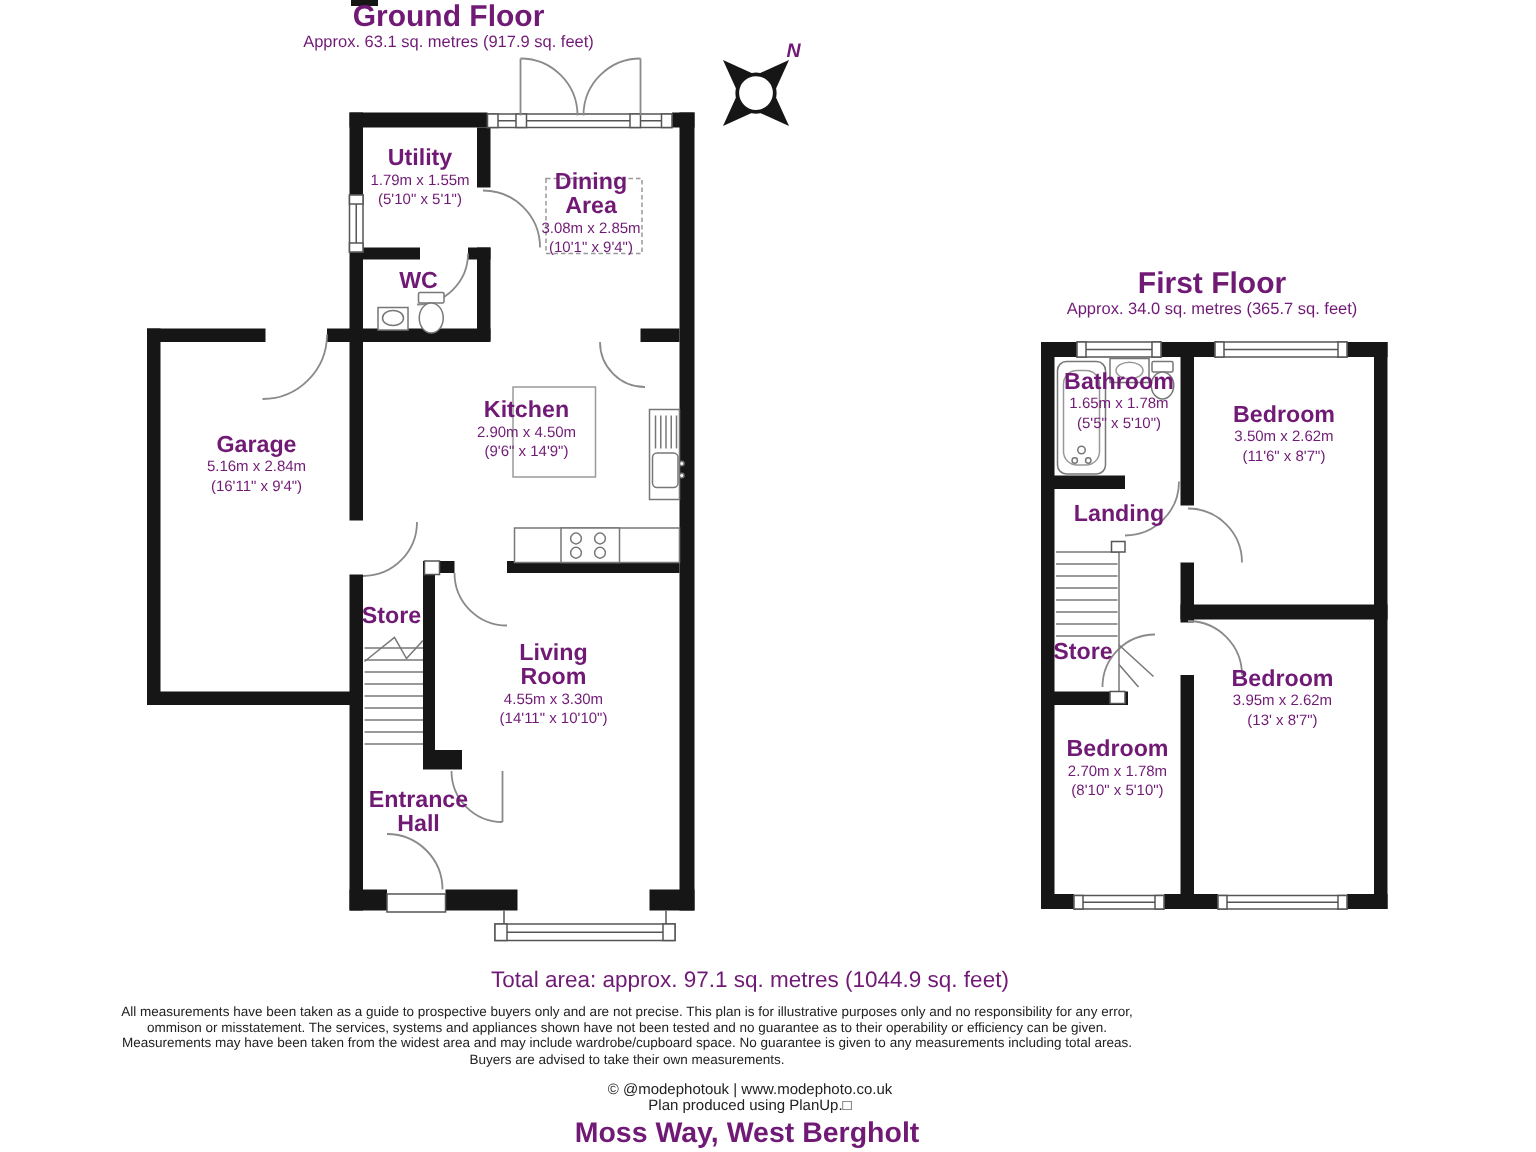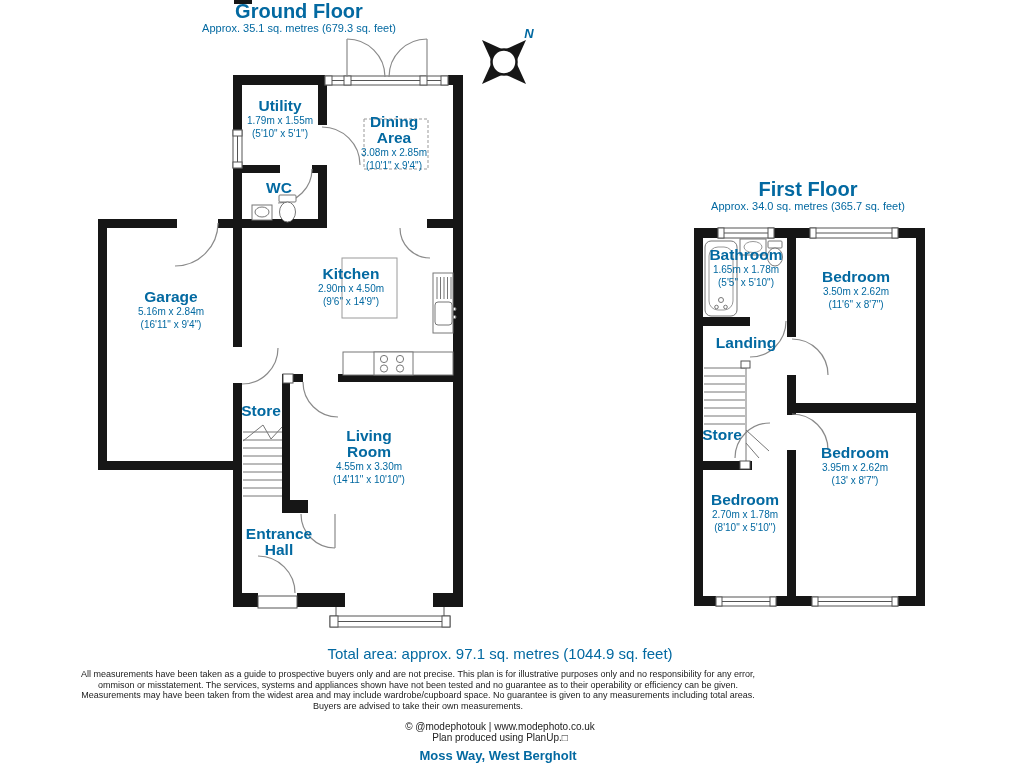--- a/index.html
+++ b/index.html
@@ -1,28 +1,28 @@
 <!DOCTYPE html>
 <html><head>
 <meta charset="utf-8">
 <style>
   html,body{margin:0;padding:0;background:#fff;}
   #stage{position:relative;width:1024px;height:768px;background:#fff;overflow:hidden;
          font-family:"Liberation Sans","DejaVu Sans",sans-serif;color:#111;}
   #plan-svg{position:absolute;left:0;top:0;}
-  .lbl{position:absolute;text-align:center;transform:translateX(-50%);color:#0369a1;}
+  .lbl{position:absolute;text-align:center;transform:translateX(-50%);color:#701a75;}
   .rname{display:block;font-weight:bold;font-size:15.5px;line-height:16px;}
   .rname.wrap{margin:0 auto;}
   .rdim{display:block;font-size:10px;line-height:13px;white-space:nowrap;}
   .floor-title{display:block;font-weight:bold;font-size:20px;line-height:21px;white-space:nowrap;}
   .floor-sub{display:block;font-size:11px;line-height:12px;white-space:nowrap;}
   .total-line{font-size:15px;line-height:17px;white-space:nowrap;}
   .disc{position:absolute;left:0;width:836px;text-align:center;font-size:9px;line-height:10.4px;color:#222;}
   .credit{font-size:10px;line-height:11px;white-space:nowrap;color:#222;}
-  .address{font-weight:bold;font-size:13px;line-height:20px;white-space:nowrap;}
+  .address{font-weight:bold;font-size:19px;line-height:20px;white-space:nowrap;}
   .north{font-weight:bold;font-style:italic;font-size:13px;}
 </style>
 </head>
 <body>
 
 <div id="stage">
 
   <svg id="plan-svg" width="1024" height="768" viewBox="0 0 1024 768">
 
     <g>
@@ -221,21 +221,21 @@
         <polygon points="482,40 492,62 504,50"></polygon>
       </g>
       <circle cx="504" cy="62" r="12.5" fill="#fff" stroke="#161616" stroke-width="2.5"></circle>
     </g>
   </svg>
 
   <div class="lbl north" style="left:529px;top:26px;">N</div>
 
   <div class="lbl" style="left:299px;top:1px;">
     <span class="floor-title">Ground Floor</span>
-    <span class="floor-sub">Approx. 35.1 sq. metres (679.3 sq. feet)</span>
+    <span class="floor-sub">Approx. 63.1 sq. metres (917.9 sq. feet)</span>
   </div>
   <div class="lbl" style="left:808px;top:179px;text-align:center;">
     <span class="floor-title">First Floor</span>
     <span class="floor-sub">Approx. 34.0 sq. metres (365.7 sq. feet)</span>
   </div>
 
   <div class="lbl" style="left:280px;top:98px;">
     <span class="rname">Utility</span>
     <span class="rdim">1.79m x 1.55m</span>
     <span class="rdim">(5'10" x 5'1")</span>

